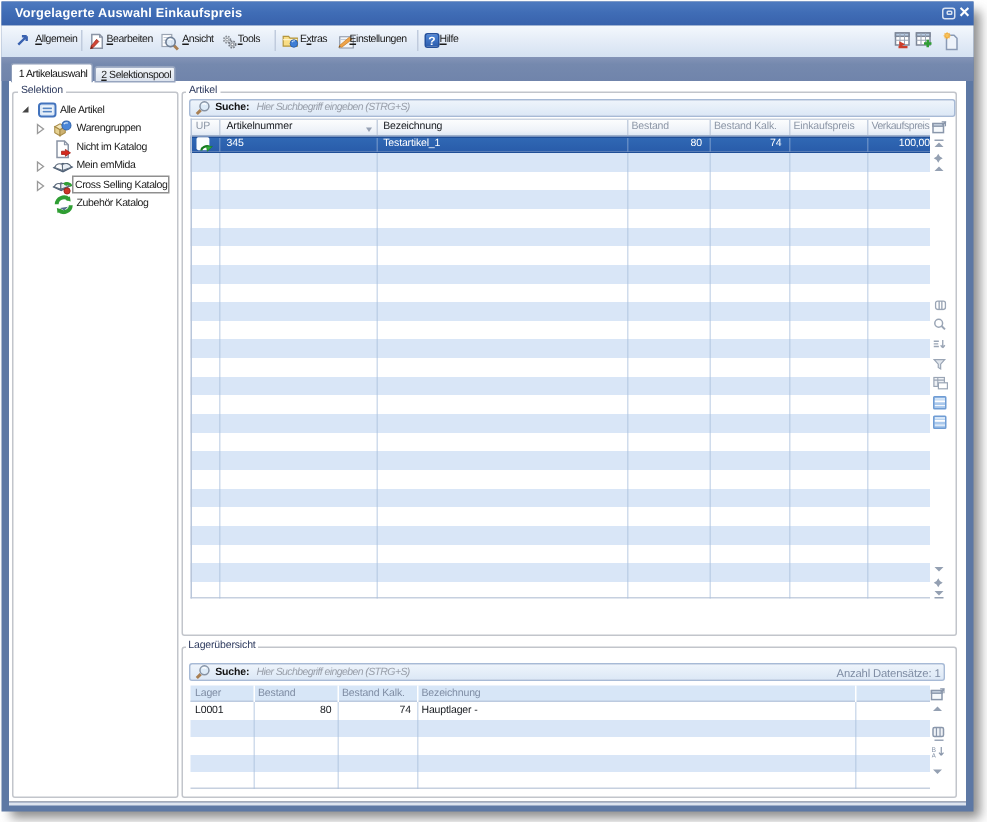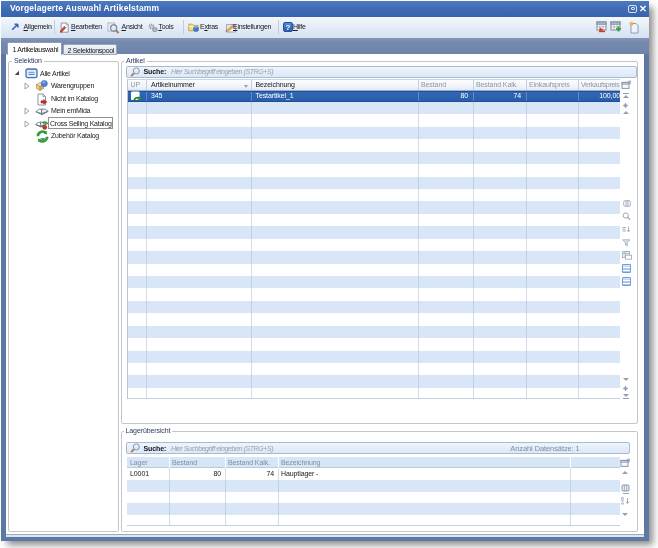--- a/index.html
+++ b/index.html
@@ -43,21 +43,21 @@
 .gline{width:1px;background:rgba(170,192,220,.55)}
 .btxt{font-size:7px;letter-spacing:-.1px;color:#15181d;white-space:nowrap}
 .bh{font-size:7px;letter-spacing:-.1px;color:#7e8ca3;white-space:nowrap}
 .tri-up{width:0;height:0;border-left:3px solid transparent;border-right:3px solid transparent;border-bottom:3.5px solid #94a0b2}
 .tri-dn{width:0;height:0;border-left:3px solid transparent;border-right:3px solid transparent;border-top:3.5px solid #94a0b2}
 .bluebtn{width:9.5px;height:8.5px;background:#a9c8ec;border:1px solid #6f9cd4;border-radius:1px;
  box-shadow:inset 0 1.5px 0 #d6e6f8;background-image:linear-gradient(180deg,rgba(255,255,255,.0) 0 2px,#fff 2px 3px,rgba(255,255,255,0) 3px 5px,#fff 5px 6px,rgba(255,255,255,0) 6px)}
 </style></head>
 <body>
 <div id="win" class="a"></div>
-<div id="title" class="a">Vorgelagerte Auswahl Artikelstamm</div>
+<div id="title" class="a">Vorgelagerte Auswahl Einkaufspreis</div>
 <div id="rest" class="a">
     <i></i>
   </div>
 <div id="clx" class="a">✕</div>
 <div id="inner" class="a"></div>
 <div id="toolbar" class="a"></div>
 
 <svg class="a" width="9" height="9" style="left:11px;top:22px" viewBox="0 0 9 9">
     <path d="M1.2 7.8 L6.5 2.5 M6.8 2.2 L3.6 2.2 M6.8 2.2 L6.8 5.4" stroke="#3a62b0" stroke-width="1.6" fill="none"></path>
   </svg>
@@ -284,21 +284,21 @@
 <div class="a grp" style="left:121px;top:431px;width:517px;height:100.5px"></div>
 <div class="a grplbl" style="left:123.5px;top:427px">Lagerübersicht</div>
 <div class="a sbar" style="left:126px;top:442px;width:504px"></div>
 <svg class="a" width="11" height="10" style="left:129.5px;top:443px" viewBox="0 0 11 10">
     <path d="M3.8 6.4 L1.2 9" stroke="#a97f52" stroke-width="2"></path>
     <circle cx="6.3" cy="3.9" r="3" fill="#ddebf8" stroke="#8793a4" stroke-width="1"></circle>
     <path d="M5 2.6 a1.8 1.8 0 0 1 2.4.2" stroke="#fff" stroke-width=".8" fill="none"></path>
   </svg>
 <div class="a slbl" style="left:143.5px;top:444.5px">Suche:</div>
 <div class="a sph" style="left:171px;top:444.5px">Hier Suchbegriff eingeben (STRG+S)</div>
-<div class="a" style="left:445px;top:444px;width:200px;text-align:center;font-size:7.5px;letter-spacing:-.1px;color:#7e8ca3;white-space:nowrap">Anzahl Datensätze: 1</div>
+<div class="a" style="left:427px;top:444px;width:200px;text-align:right;font-size:7.5px;letter-spacing:-.1px;color:#7e8ca3;white-space:nowrap">Anzahl Datensätze: 1</div>
 
 <div class="a" style="left:126.5px;top:457px;width:493.5px;height:11px;background:#d7e6f7;border-bottom:1px solid #bccadf"></div>
 <div class="a bh" style="left:130px;top:459px">Lager</div>
 <div class="a bh" style="left:172px;top:459px">Bestand</div>
 <div class="a bh" style="left:228px;top:459px">Bestand Kalk.</div>
 <div class="a bh" style="left:281px;top:459px">Bezeichnung</div>
 <div class="a" style="left:168.5px;top:457px;width:1px;height:11px;background:#fff"></div>
 <div class="a" style="left:224.5px;top:457px;width:1px;height:11px;background:#fff"></div>
 <div class="a" style="left:277.5px;top:457px;width:1px;height:11px;background:#fff"></div>
 <div class="a" style="left:570px;top:457px;width:1px;height:11px;background:#fff"></div>

